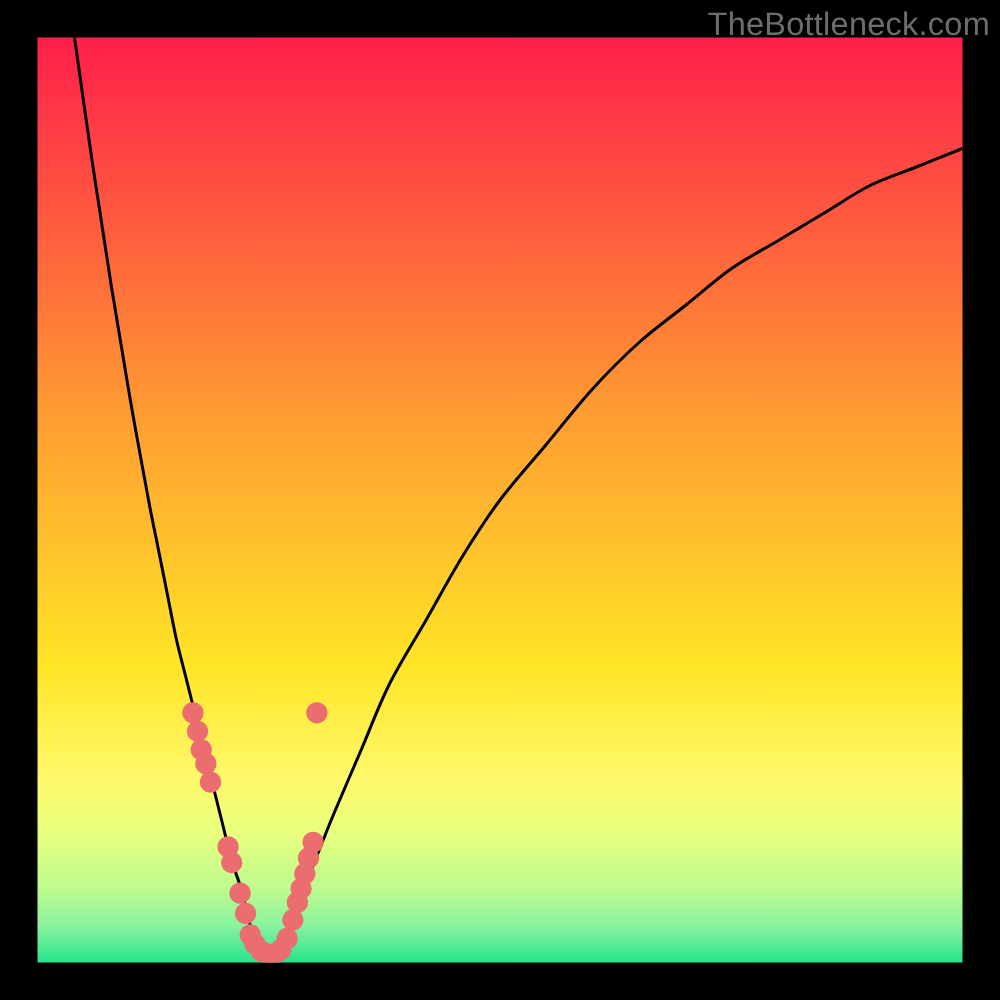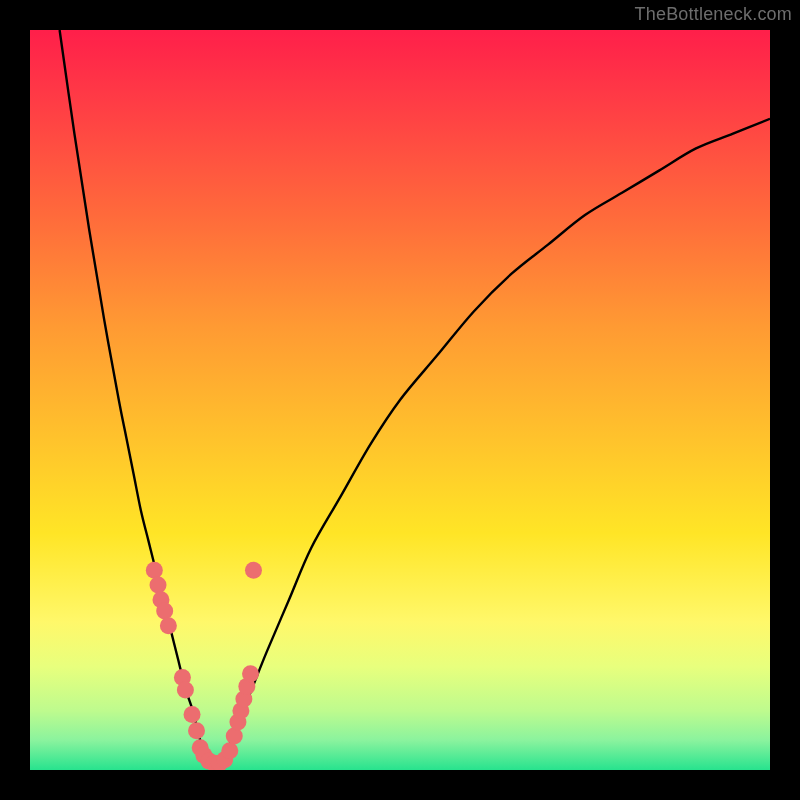--- a/index.html
+++ b/index.html
@@ -38,21 +38,21 @@
       #befb8e 92%,
       #8af39e 96%,
       #27e38e 100%
     );
   }
   .watermark {
     position: absolute;
     top: 4px;
     right: 8px;
     color: #6d6d6d;
-    font-size: 18px;
+    font-size: 26px;
     letter-spacing: 0.2px;
     user-select: none;
     font-weight: 400;
   }
   svg {
     position: absolute;
     left: 0;
     top: 0;
   }
 </style>

